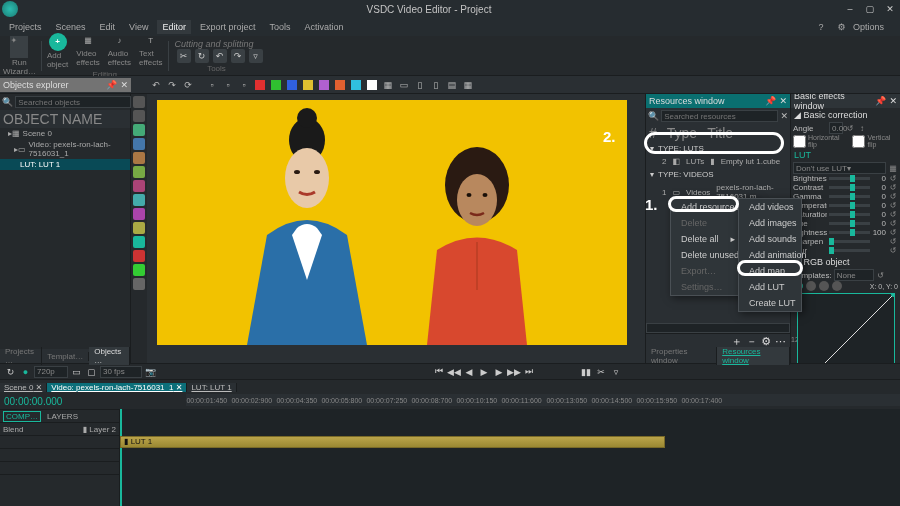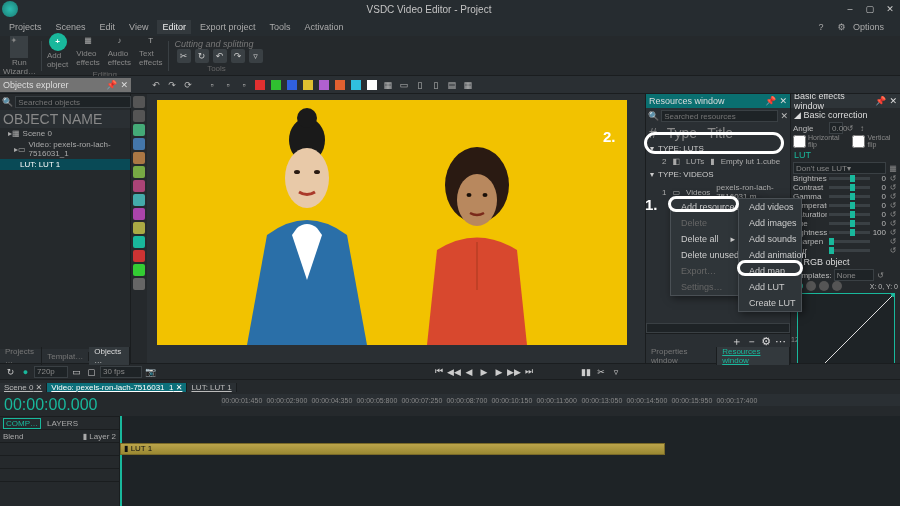--- a/index.html
+++ b/index.html
@@ -45,21 +45,21 @@
   .lower { height:143px; background:#25292c; border-top:1px solid #1a1d1f; display:flex; flex-direction:column;}
   .transport { height:16px; display:flex; align-items:center; gap:2px; padding:0 4px; border-bottom:1px solid #1a1d1f;}
   .transport .btn { width:13px;height:13px; display:flex;align-items:center;justify-content:center; color:#ccc;}
   .timeline-tabs { height:14px; display:flex; align-items:center; font-size:8px;}
   .timeline-tabs .tt { padding:0 4px; background:#2a2f33; border-right:1px solid #1a1d1f;text-decoration:underline;}
   .timeline-tabs .tt.a { background:#0c6f7a; color:#fff;}
   .ruler { height:12px; background:#2a2f33; display:flex; align-items:center; font-size:7px; color:#888; position:relative; margin-left:120px; overflow:hidden;}
   .ruler span { width:45px; display:inline-block; text-align:left;}
   .track-area { flex:1; display:flex;}
   .track-labels { width:120px; background:#25292c; border-right:1px solid #1a1d1f;}
-  .bigtime { color:#19b89c; font-size:16px; padding:2px 4px;}
+  .bigtime { color:#19b89c; font-size:10px; padding:2px 4px;}
   .tbrow { height:13px; display:flex; align-items:center; padding:0 3px; font-size:8px; color:#aaa; border-top:1px solid #1a1d1f;}
   .tracks { flex:1; background:#1e2326; position:relative;}
   .clip-lut { position:absolute; left:0; top:27px; width:545px; height:12px; background:linear-gradient(#bba44a,#9a8832); border:1px solid #7a6a28; font-size:8px; color:#111; padding-left:3px;}
   .ctx-menu { position:absolute; background:#2f3539; border:1px solid #4a5055; font-size:9px; color:#ccc; z-index:50; box-shadow:2px 2px 8px rgba(0,0,0,.5);}
   .ctx-menu .mi { padding:3px 36px 3px 10px; white-space:nowrap; display:flex; align-items:center;}
   .ctx-menu .mi.dis { color:#666;}
   .ctx-menu .mi .arr { margin-left:auto; padding-left:12px;}
   .callout { position:absolute; border:3px solid #fff; border-radius:11px; z-index:60; pointer-events:none;}
   .calln { position:absolute; color:#fff; font-weight:bold; font-size:15px; z-index:60;}
   .eff-row { display:flex; align-items:center; height:14px; font-size:8px; color:#bbb; padding:0 2px; gap:2px;}

